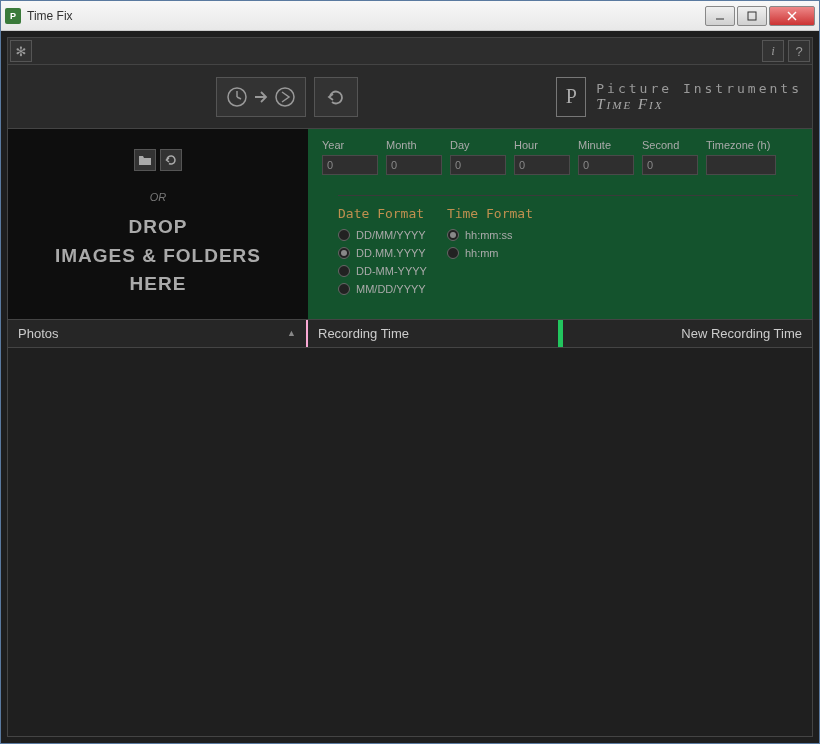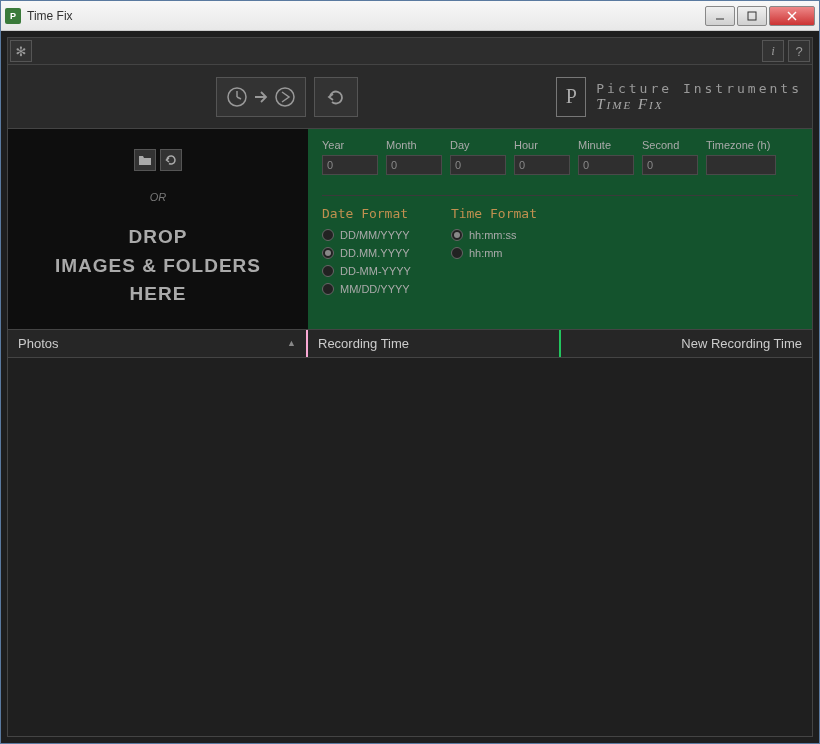--- a/index.html
+++ b/index.html
@@ -26,42 +26,42 @@
 .bigbtn.single { width: 44px; }
 .logo { display: flex; align-items: center; gap: 10px; color: #888; }
 .logo-mark { width: 30px; height: 40px; border: 1px solid #777; display:flex; align-items:center; justify-content:center; font-family: serif; font-size:20px; color:#aaa;}
 .logo-text .l1 { font-size: 13px; letter-spacing: 3px; color: #999; font-family: monospace;}
 .logo-text .l2 { font-size: 15px; letter-spacing: 2px; color: #aaa; font-style: italic; font-variant: small-caps; font-family: serif;}
 
 .mid { display: flex; border: 1px solid #444; border-top: none; }
 .drop { width: 300px; background: #0e0e0e; display: flex; flex-direction: column; align-items: center; justify-content: center; color: #999; padding: 20px 0; }
 .drop .icons { display:flex; gap:4px; margin-bottom: 20px;}
 .drop .smbtn { width:22px; height:22px; background:#333; border:1px solid #555; display:flex; align-items:center; justify-content:center; color:#aaa; cursor:pointer; font-size:13px;}
-.drop .or { font-size: 11px; font-style: italic; color:#777; margin-bottom:20px;}
+.drop .or { font-size: 11px; font-style: italic; color:#777; margin-bottom:10px;}
 .drop .big { font-size: 19px; font-weight: bold; color:#aaa; letter-spacing:1px; line-height:1.5;}
 
 .controls { flex: 1; background: #14532d; padding: 10px 14px; color: #bbb; font-size: 11px; }
 .fields { display: flex; gap: 8px; margin-bottom: 20px; }
 .field { display: flex; flex-direction: column; gap: 4px; }
 .field label { font-size: 11px; color: #aaa; }
 .field input { width: 56px; height: 20px; background: #2f2f2f; border: 1px solid #4a4a4a; color: #888; font-size: 11px; padding: 0 4px; }
 .field.tz input { width: 70px; }
 
-.formats { display: flex; gap: 40px; border-top: 1px solid #3a3a3a; padding-top: 10px;}
+.formats { display: flex; gap: 20px; border-top: 1px solid #3a3a3a; padding-top: 10px; margin-left: 16px;}
 .fmt-group h4 { color: #c09050; font-family: monospace; font-size: 13px; font-weight: normal; margin-bottom: 8px; }
 .radios { display: flex; gap: 30px; }
 .radios .col { display: flex; flex-direction: column; gap: 6px; }
 .radio { display: flex; align-items: center; gap: 6px; font-size: 11px; color: #aaa; cursor: pointer; }
 .radio .dot { width: 12px; height: 12px; border: 1px solid #666; border-radius: 50%; display: flex; align-items: center; justify-content: center; background:#222;}
 .radio.sel .dot::after { content:""; width:6px; height:6px; background:#888; border-radius:50%; }
 
 .tablehdr { display: flex; background: #262626; border: 1px solid #444; border-top:none; color: #ccc; font-family: monospace; font-size: 13px; }
 .tablehdr .col { padding: 6px 10px; }
 .tablehdr .c1 { width: 300px; display:flex; justify-content:space-between; align-items:center; border-right:2px solid #f9a8d4;}
-.tablehdr .c2 { flex:1; border-right:2px solid #22c55e;}
+.tablehdr .c2 { flex:1; border-right:5px solid #22c55e;}
 .tablehdr .c3 { flex:1;text-align:right; }
 .sort { font-size: 9px; color:#888;}
 
 .tablebody { flex: 1; background: #1f1f1f; border: 1px solid #444; border-top: none; }
 
 svg { display:block; }
 </style>
 </head>
 <body>
 

